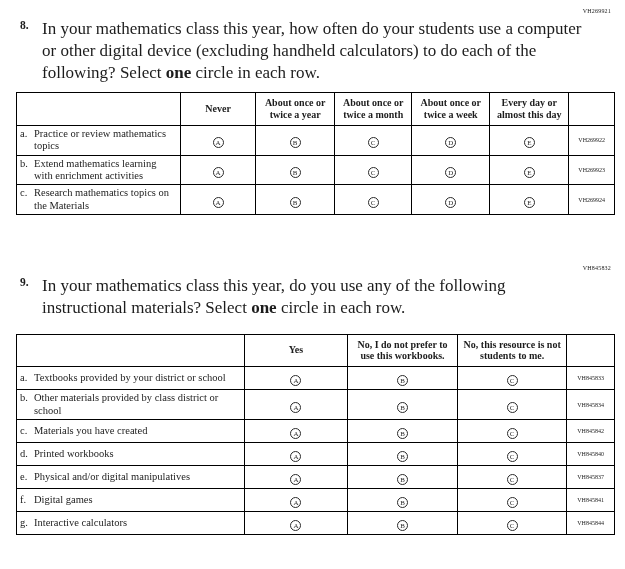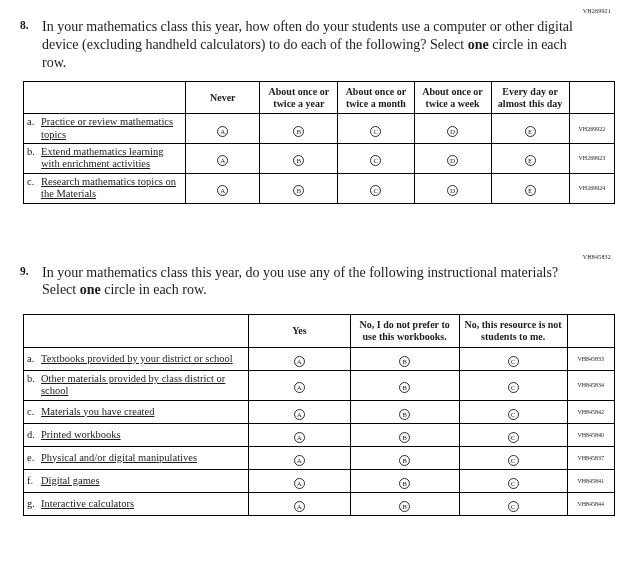--- a/index.html
+++ b/index.html
@@ -17,26 +17,26 @@
     text-align: right;
     font-size: 6px;
     letter-spacing: 0.2px;
     color: #222;
     margin-right: 4px;
     height: 8px;
   }
 
   .qrow { display: flex; margin: 2px 26px 9px 8px; }
   .qnum { font-weight: bold; width: 22px; flex-shrink: 0; font-size: 11.5px; line-height: 1.28; }
-  .qbody { font-size: 14px; line-height: 1.28; }
+  .qbody { font-size: 17px; line-height: 1.28; }
 
   table.survey {
     border-collapse: collapse;
     table-layout: fixed;
-    margin-left: 11px;
+    margin-left: 4px;
   }
   table.survey th, table.survey td {
     border: 1px solid #000;
     overflow: hidden;
   }
   table.survey th {
     font-size: 10px;
     font-weight: bold;
     text-align: center;
     vertical-align: middle;
@@ -44,21 +44,21 @@
     line-height: 1.18;
   }
   td.label-cell {
     font-size: 10.5px;
     vertical-align: middle;
     padding: 2px 3px;
     line-height: 1.18;
   }
   .label-flex { display: flex; }
   .row-prefix { width: 14px; flex-shrink: 0; }
-  .row-label { flex: 1; text-decoration: underline; }
+  .row-label { flex: 1; }
   td.opt { text-align: center; vertical-align: middle; padding: 2px 0; }
   .circle {
     display: inline-block;
     width: 11px; height: 11px;
     border: 1px solid #2a2a2a;
     border-radius: 50%;
     font-size: 7px;
     line-height: 10px;
     text-align: center;
     color: #2a2a2a;

